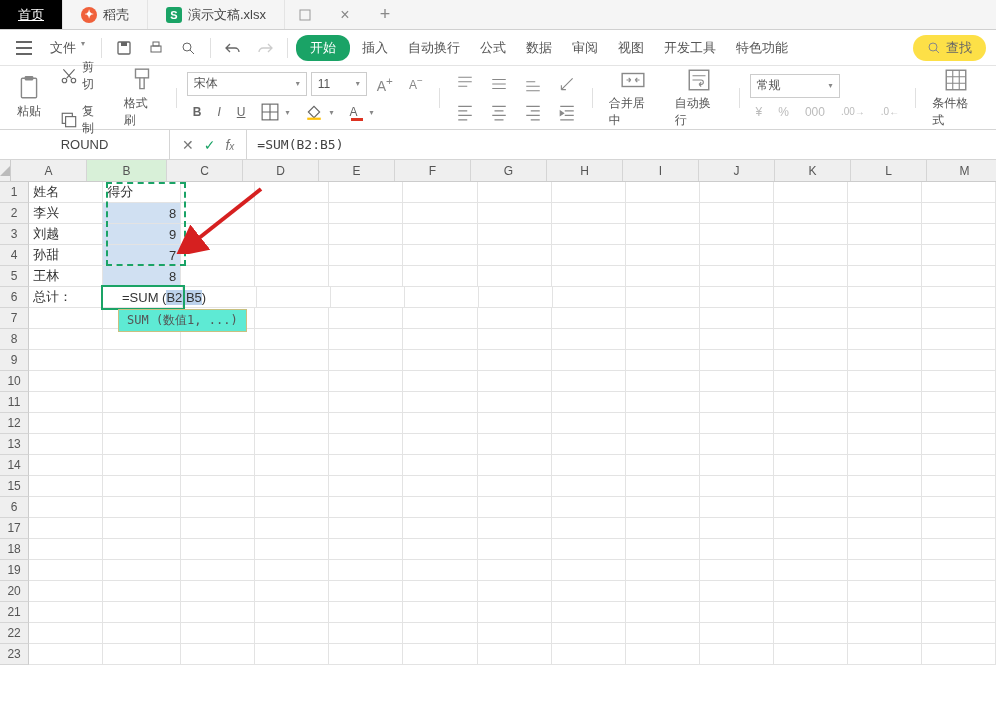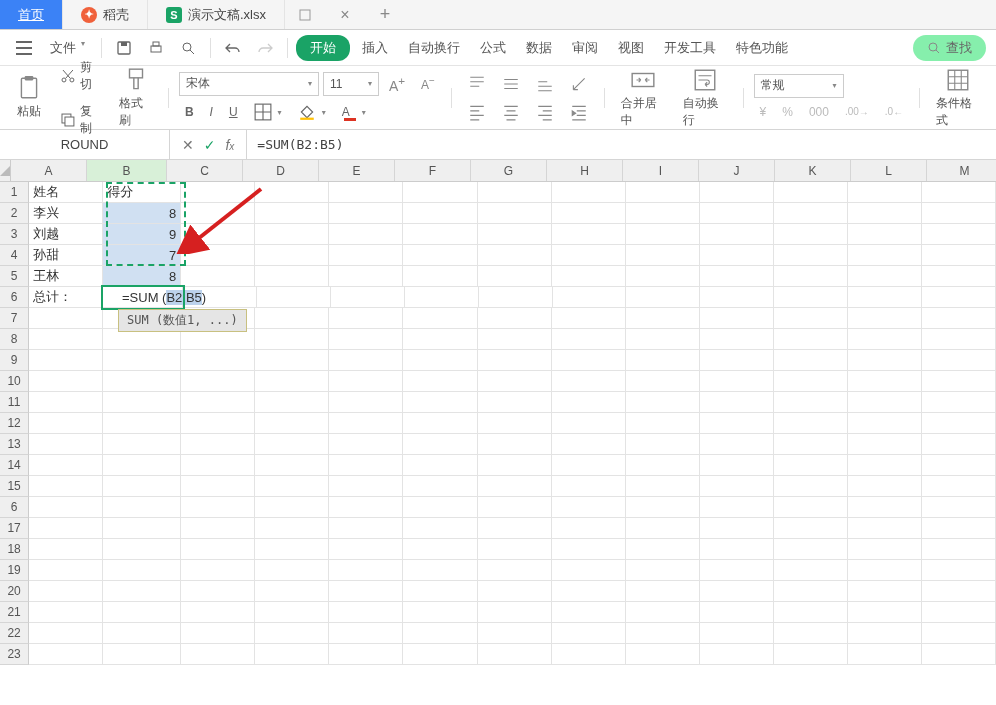--- a/index.html
+++ b/index.html
@@ -1,34 +1,34 @@
 <!DOCTYPE html>
 <html><head>
 <meta charset="utf-8">
 <style>
 * { margin:0; padding:0; box-sizing:border-box; font-family:"Microsoft YaHei",Arial,sans-serif; }
 body { background:#fff; width:996px; height:705px; overflow:hidden; position:relative; }
 
 
 .tabs { display:flex; height:30px; background:#f5f5f5; border-bottom:1px solid #d0d0d0; align-items:stretch; }
 .tab { display:flex; align-items:center; padding:0 18px; font-size:13px; color:#444; border-right:1px solid #e4e4e4; cursor:pointer; }
-.tab.home { background:#3b82f6; color:#fff;text-decoration:underline; }
+.tab.home { background:#000000; color:#fff;text-decoration:underline; }
 .tab .ic { width:16px; height:16px; margin-right:6px; border-radius:50%; display:inline-flex; align-items:center; justify-content:center; font-size:11px; font-weight:bold; color:#fff; }
 .tab .ic.fire { background:#f0613b; }
 .tab .ic.s { background:#1aa366; border-radius:3px; }
 .tab-close { width:40px; display:flex; align-items:center; justify-content:center; color:#888; }
 .tab-new { width:40px; display:flex; align-items:center; justify-content:center; color:#888; font-size:18px; }
 
 
 .menubar { display:flex; align-items:center; height:36px; padding:0 10px; border-bottom:1px solid #e4e4e4; gap:4px; }
 .mbtn { padding:6px 8px; font-size:13px; color:#555; border-radius:3px; cursor:pointer; display:flex; gap:3px; }
 .mbtn.icon-only { padding:6px; }
 .mbtn.pill { background:#1aa366; color:#fff; padding:4px 14px; border-radius:12px; font-size:13px; }
 .divider { width:1px; height:20px; background:#e0e0e0; margin:0 4px; }
-.search-box { margin-left:auto; display:flex; align-items:center; background:#86efac; border-radius:14px; padding:4px 14px; font-size:13px; color:#666; }
+.search-box { margin-left:auto; display:flex; align-items:center; background:#fde047; border-radius:14px; padding:4px 14px; font-size:13px; color:#666; }
 
 
 .ribbon { display:flex; align-items:center; height:64px; padding:6px 10px; border-bottom:1px solid #d5d5d5; gap:6px; }
 .rgroup { display:flex; flex-direction:column; gap:4px; }
 .rbtn { display:flex; align-items:center; gap:4px; padding:3px 6px; font-size:12px; color:#555; cursor:pointer; border-radius:3px; }
 .rbtn.v { flex-direction:column; font-size:12px; align-items:center; gap:2px; }
 .rbtn.big { padding:4px 6px; }
 .ric { width:18px; height:18px; display:inline-block; color:#666; }
 .ric.big { width:26px; height:26px; }
 .rsel { border:1px solid #ccc; background:#fff; height:24px; font-size:12px; padding:0 6px; display:flex; align-items:center; color:#555; }
@@ -50,21 +50,21 @@
 .ch.active { background:#d8f0d8; }
 .rows { }
 .row { display:flex; height:21px; }
 .rh { width:30px; background:#efefef; border-right:1px solid #ccc; border-bottom:1px solid #d5d5d5; display:flex; align-items:center; justify-content:center; font-size:12px; color:#555; }
 .cell { border-right:1px solid #e3e3e3; border-bottom:1px solid #e3e3e3; font-size:13px; color:#333; padding:0 4px; display:flex; align-items:center; position:relative; overflow:visible; }
 .cell.r { justify-content:flex-end; }
 .cell.sel { background:#d0e0f2; }
 .cell.editing { background:#fff; outline:2px solid #1aa366; z-index:5; overflow:visible; white-space:nowrap; font-family:Consolas,Monaco,monospace;padding-left:19px; }
 .cell.editing .hl { background:#bcd2ec; }
 .marquee { position:absolute; border:2px dashed #1aa366; pointer-events:none; z-index:4; }
-.tooltip { position:absolute; background:#e5e5e5; border:1px solid #c8c080; font-size:12px; color:#555; padding:2px 8px; z-index:6; font-family:Consolas,Monaco,monospace; }
+.tooltip { position:absolute; background:#5eead4; border:1px solid #c8c080; font-size:12px; color:#555; padding:2px 8px; z-index:6; font-family:Consolas,Monaco,monospace; }
 .arrow { position:absolute; z-index:7; pointer-events:none; }
 
 
 .cA{width:76px}.cB{width:80px}.cC{width:76px}.cD{width:76px}.cE{width:76px}.cF{width:76px}.cG{width:76px}.cH{width:76px}.cI{width:76px}.cJ{width:76px}.cK{width:76px}.cL{width:76px}.cM{width:76px}
 </style>
 </head>
 <body>
 
 <div class="tabs">
   <div class="tab home">首页</div>
@@ -172,21 +172,21 @@
   <div class="rbtn v big">
     <svg class="ric big" viewBox="0 0 24 24">
         <rect x="6" y="2" width="12" height="8" fill="none" stroke="#888" stroke-width="1.3"></rect>
         <path d="M10 10v10h4V10" fill="none" stroke="#888" stroke-width="1.3"></path>
       </svg>
     <span>格式刷</span>
   </div>
   <div class="divider"></div>
   <div class="rgroup">
     <div class="rrow">
-      <div class="rsel" style="width:140px">
+      <div class="rsel" style="width:120px">
           <span>宋体</span>
           <span class="caret" style="margin-left:auto">▾</span>
         </div>
       <div class="rsel" style="width:56px">
           <span>11</span>
           <span class="caret" style="margin-left:auto">▾</span>
         </div>
       <div class="rbtn icon-only">
           <span style="font-size:14px;color:#888">A<sup>+</sup></span>
         </div>

